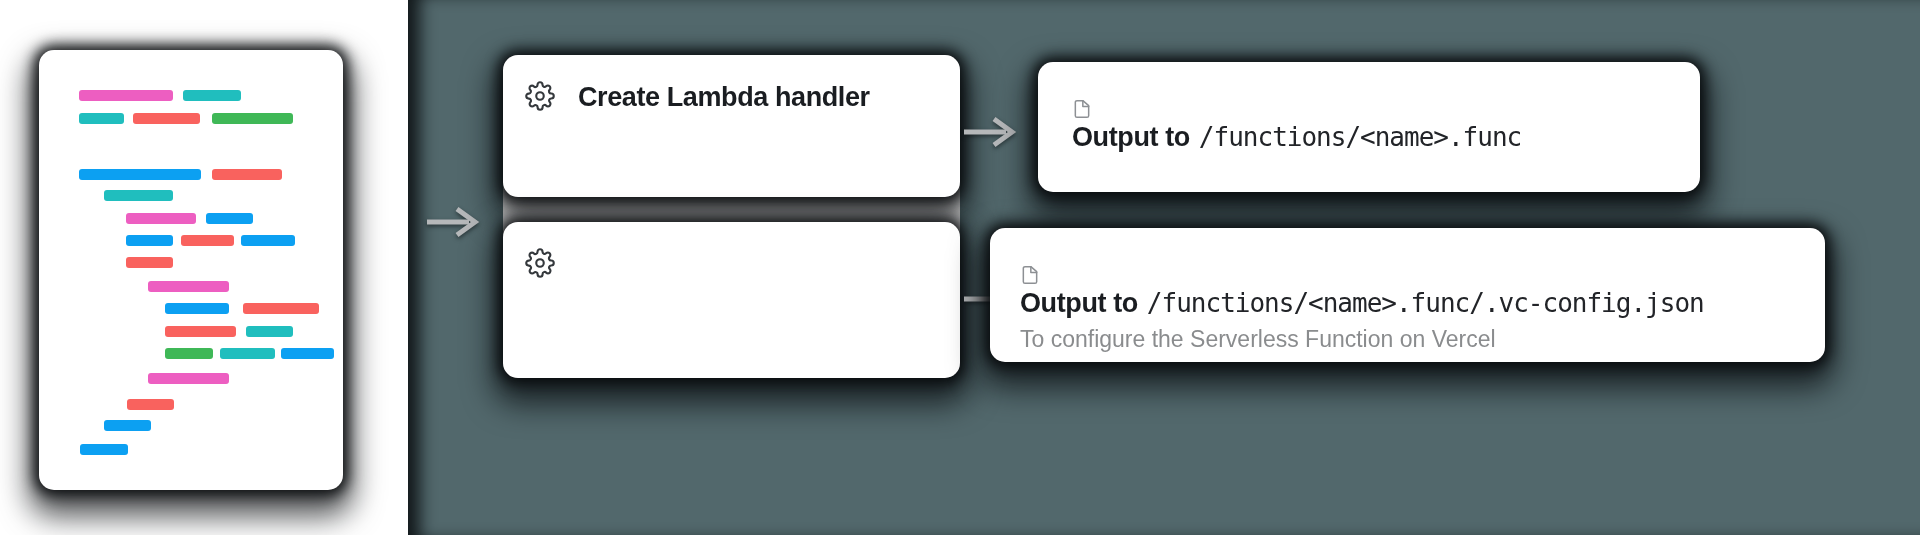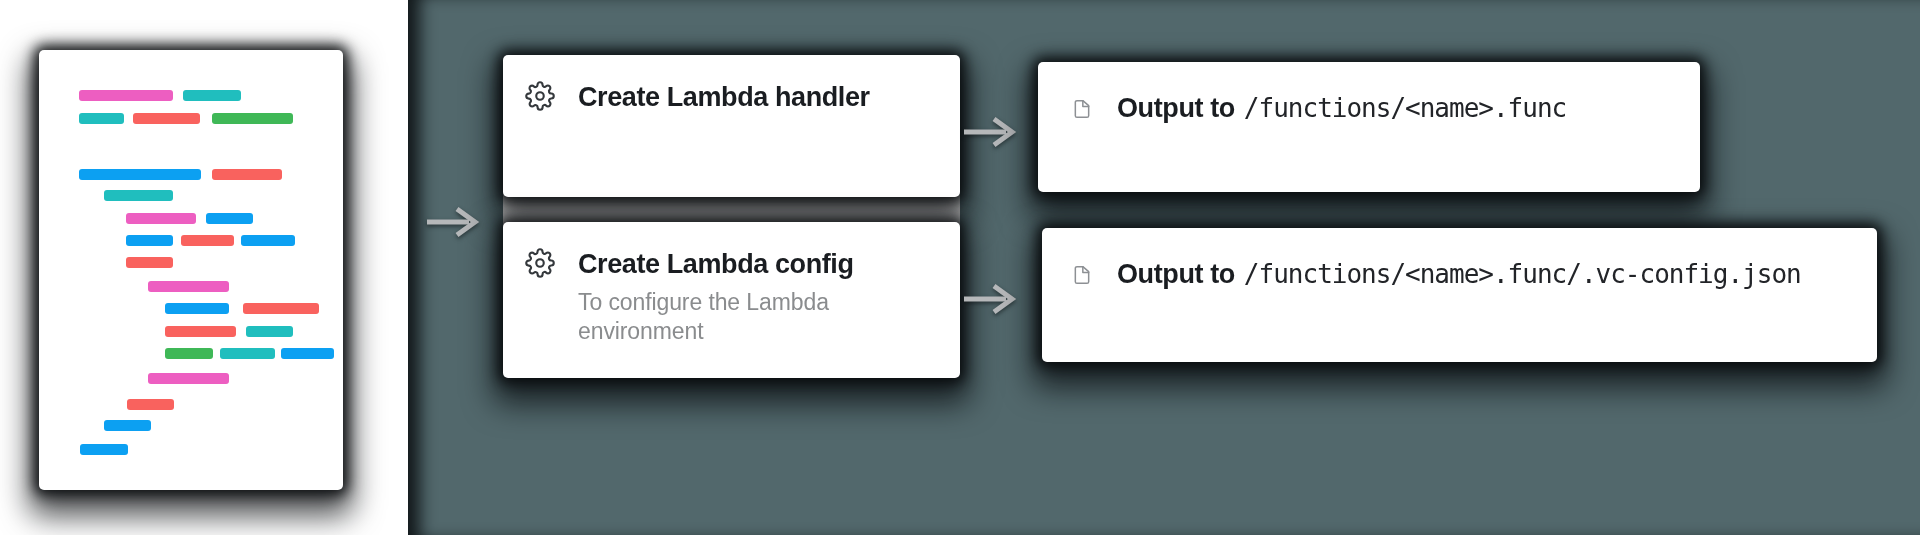--- a/index.html
+++ b/index.html
@@ -18,21 +18,21 @@
     box-shadow: inset 18px 0 16px -6px rgba(8,12,14,.85);
   }
 
   .page-title {
     position:absolute; left:40px; top:2px; margin:0;
     font-size:28px; font-weight:700; letter-spacing:-0.4px;
     color:#434c52;
   }
 
   .card {
-    position:absolute; background:#ffffff; border-radius:5px;
+    position:absolute; background:#ffffff; border-radius:15px;
     box-shadow: 0 0 13px 5px rgba(6,9,11,.92), 0 16px 30px 10px rgba(6,9,11,.70);
   }
 
   
   .code-card { left:39px; top:50px; width:304px; height:440px; }
   .bar { position:absolute; height:11px; border-radius:3px; }
 
   
   .step-column {
     position:absolute; left:503px; top:55px; width:457px; height:323px;
@@ -49,23 +49,23 @@
     line-height:31px; letter-spacing:-0.4px; white-space:nowrap;
   }
   .card-desc {
     font-size:23px; color:#8a8c8e; line-height:29px;
     margin-top:8px; letter-spacing:-0.1px;
   }
   .step-0 .card-desc { max-width:330px; }
   .step-1 .card-desc { max-width:295px; }
 
   
-  .output-card { display:flex; align-items:flex-start; }
+  .output-card { display:flex; align-items:flex-start;flex-direction:column; }
   .output-0 { left:1038px; top:62px;  width:662px; height:130px; padding:31px 24px 0 34px; }
-  .output-1 { left:1042px; top:228px; width:835px; height:134px; padding:31px 22px 0 30px; }
+  .output-1 { left:990px; top:228px; width:835px; height:134px; padding:31px 22px 0 30px; }
   .file-icon { flex:none; width:20px; height:26px; margin:3px 25px 0 0; color:#8d9094; }
 
   .output-title { font-size:27px; font-weight:700; color:#1a1d21;
                   line-height:31px; white-space:nowrap; letter-spacing:-0.4px; }
   .output-title .path {
     font-family:"DejaVu Sans Mono", monospace; font-weight:400;
     font-size:26px; letter-spacing:-1px; margin-left:9px; color:#222428;
   }
   .output-desc { font-size:23px; color:#8a8c8e; margin-top:7px; white-space:nowrap; }
 
@@ -130,24 +130,20 @@
       <div class="card-body">
         <div class="card-title">Create Lambda handler</div>
       </div>
     </div>
 
     <div class="card step-card step-1">
       <svg class="gear" viewBox="0 0 24 24" fill="none" stroke="currentColor" stroke-width="1.7" stroke-linecap="round" stroke-linejoin="round">
         <circle cx="12" cy="12" r="3"></circle>
         <path d="M19.4 15a1.65 1.65 0 0 0 .33 1.82l.06.06a2 2 0 0 1 0 2.83 2 2 0 0 1-2.83 0l-.06-.06a1.65 1.65 0 0 0-1.82-.33 1.65 1.65 0 0 0-1 1.51V21a2 2 0 0 1-2 2 2 2 0 0 1-2-2v-.09A1.65 1.65 0 0 0 9 19.4a1.65 1.65 0 0 0-1.82.33l-.06.06a2 2 0 0 1-2.83 0 2 2 0 0 1 0-2.83l.06-.06a1.65 1.65 0 0 0 .33-1.82 1.65 1.65 0 0 0-1.51-1H3a2 2 0 0 1-2-2 2 2 0 0 1 2-2h.09A1.65 1.65 0 0 0 4.6 9a1.65 1.65 0 0 0-.33-1.82l-.06-.06a2 2 0 0 1 0-2.83 2 2 0 0 1 2.83 0l.06.06a1.65 1.65 0 0 0 1.82.33H9a1.65 1.65 0 0 0 1-1.51V3a2 2 0 0 1 2-2 2 2 0 0 1 2 2v.09a1.65 1.65 0 0 0 1 1.51 1.65 1.65 0 0 0 1.82-.33l.06-.06a2 2 0 0 1 2.83 0 2 2 0 0 1 0 2.83l-.06.06a1.65 1.65 0 0 0-.33 1.82V9a1.65 1.65 0 0 0 1.51 1H21a2 2 0 0 1 2 2 2 2 0 0 1-2 2h-.09a1.65 1.65 0 0 0-1.51 1z"></path>
       </svg>
-      <div class="card-body">
-        <div class="card-title">Create Lambda config</div>
-        <div class="card-desc">To configure the Lambda environment</div>
-      </div>
     </div>
 
   </div>
 
   <div class="arrow arrow-2" style="color: rgb(182, 184, 186);">
     <svg width="60" height="38" viewBox="0 0 60 38" fill="none" stroke="currentColor" stroke-width="5">
       <line x1="3" y1="19" x2="45" y2="19"></line>
       <polyline points="33 6 51 19 33 32"></polyline>
     </svg>
   </div>
@@ -169,16 +165,17 @@
     </div>
   </div>
 
   <div class="card output-card output-1">
     <svg class="file-icon" viewBox="0 0 24 24" fill="none" stroke="currentColor" stroke-width="1.8" stroke-linecap="round" stroke-linejoin="round">
       <path d="M13 2H6a2 2 0 0 0-2 2v16a2 2 0 0 0 2 2h12a2 2 0 0 0 2-2V8z"></path>
       <polyline points="13 2 13 9 20 9"></polyline>
     </svg>
     <div class="card-body">
       <div class="output-title"><span>Output to</span><span class="path">/functions/&lt;name&gt;.func/.vc-config.json</span></div>
+      <div class="output-desc">To configure the Serverless Function on Vercel</div>
     </div>
   </div>
 
 </div>
 
 </body></html>

